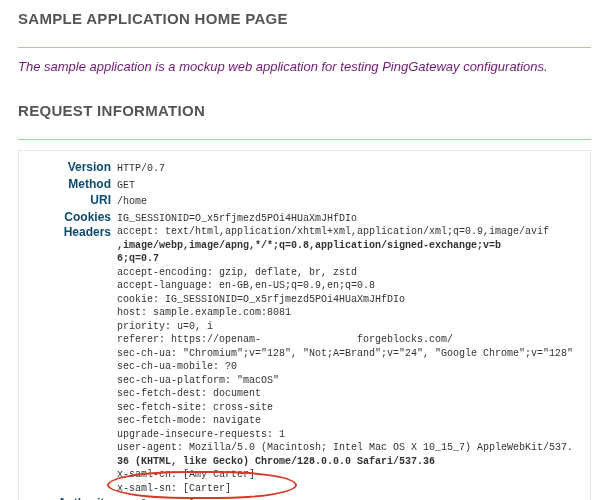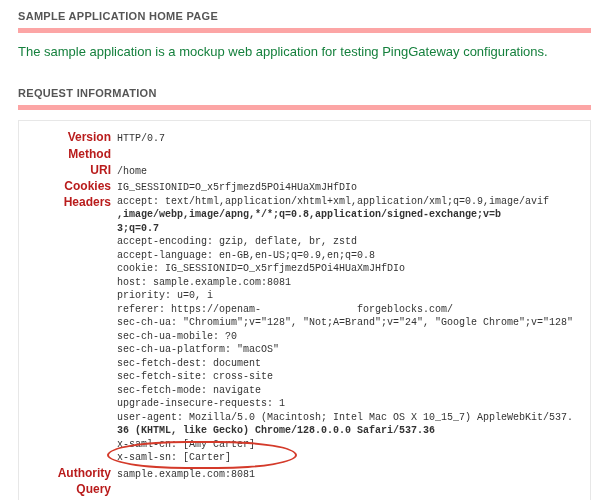--- a/index.html
+++ b/index.html
@@ -8,52 +8,53 @@
       background: #fff;
       color: #333;
       width: 609px;
       height: 500px;
       padding: 10px 18px;
       font-size: 13px;
       overflow: hidden;
     }
     .section-title {
       font-weight: 700;
-      font-size: 11px;
+      font-size: 15px;
       color: #555;
       letter-spacing: 0.3px;
       text-transform: uppercase;
-      border-bottom: 5px solid #fca5a5;
-      padding-bottom: 6px;
+      border-bottom: 1px solid #fca5a5;
+      padding-bottom: 20px;
       margin-bottom: 10px;
     }
     .intro {
       font-size: 13px;
-      color: #15803d;
+      color: #701a75;
       margin-bottom: 26px;
       line-height: 1.4;
+      font-style: italic;
     }
     .req-panel {
       border: 1px solid #e7e7e7;
       background: #fff;
       padding: 8px 8px 8px 8px;
       position: relative;
     }
     .row {
       display: flex;
       align-items: baseline;
       line-height: 1.35;
     }
     .label {
       width: 90px;
       min-width: 90px;
       text-align: right;
       font-weight: 700;
       font-size: 12px;
-      color: #b91c1c;
+      color: #0c4a6e;
       padding-right: 6px;
     }
     .value {
       font-family: SFMono-Regular, Menlo, Consolas, "Liberation Mono", monospace;
       font-size: 10px;
       color: #333;
       word-break: break-word;
       flex: 1;
       padding-top: 1px;
     }
@@ -89,39 +90,40 @@
 
 <div class="req-panel">
 
   <div class="row">
     <div class="label">Version</div>
     <div class="value">HTTP/0.7</div>
   </div>
 
   <div class="row">
     <div class="label">Method</div>
+    <div class="value">GET</div>
   </div>
 
   <div class="row">
     <div class="label">URI</div>
     <div class="value">/home</div>
   </div>
 
   <div class="row">
     <div class="label">Cookies</div>
     <div class="value">IG_SESSIONID=O_x5rfjmezd5POi4HUaXmJHfDIo</div>
   </div>
 
   <div class="headers-row">
     <div class="label">Headers</div>
     <div class="headers-block" id="headers-block">
 
     <div class="hline"><span class="hkey">accept:</span> text/html,application/xhtml+xml,application/xml;q=0.9,image/avif</div>
         <div class="hline cont">,image/webp,image/apng,*/*;q=0.8,application/signed-exchange;v=b</div>
-        <div class="hline cont">3;q=0.7</div>
+        <div class="hline cont">6;q=0.7</div>
         <div class="hline"><span class="hkey">accept-encoding:</span> gzip, deflate, br, zstd</div>
         <div class="hline"><span class="hkey">accept-language:</span> en-GB,en-US;q=0.9,en;q=0.8</div>
         <div class="hline"><span class="hkey">cookie:</span> IG_SESSIONID=O_x5rfjmezd5POi4HUaXmJHfDIo</div>
         <div class="hline"><span class="hkey">host:</span> sample.example.com:8081</div>
         <div class="hline"><span class="hkey">priority:</span> u=0, i</div>
         <div class="hline"><span class="hkey">referer:</span> https://openam-                forgeblocks.com/</div>
         <div class="hline"><span class="hkey">sec-ch-ua:</span> "Chromium";v="128", "Not;A=Brand";v="24", "Google Chrome";v="128"</div>
         <div class="hline"><span class="hkey">sec-ch-ua-mobile:</span> ?0</div>
         <div class="hline"><span class="hkey">sec-ch-ua-platform:</span> "macOS"</div>
         <div class="hline"><span class="hkey">sec-fetch-dest:</span> document</div>

